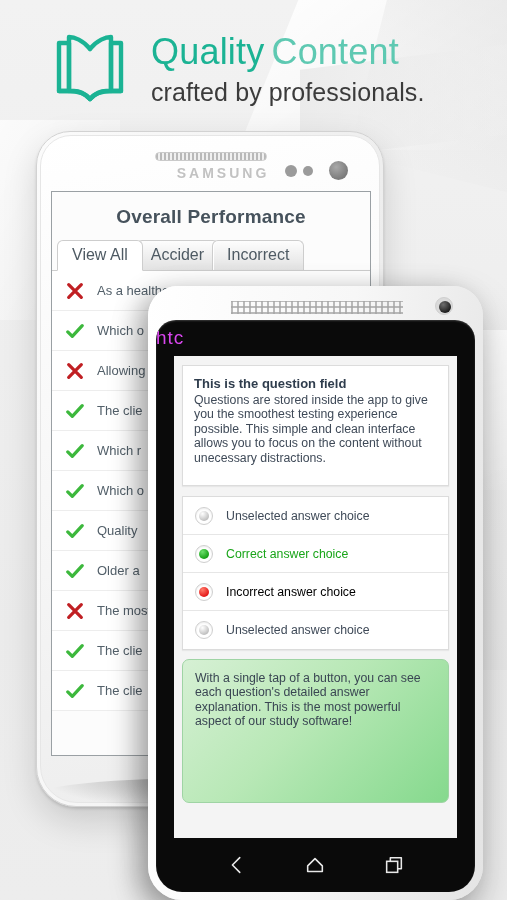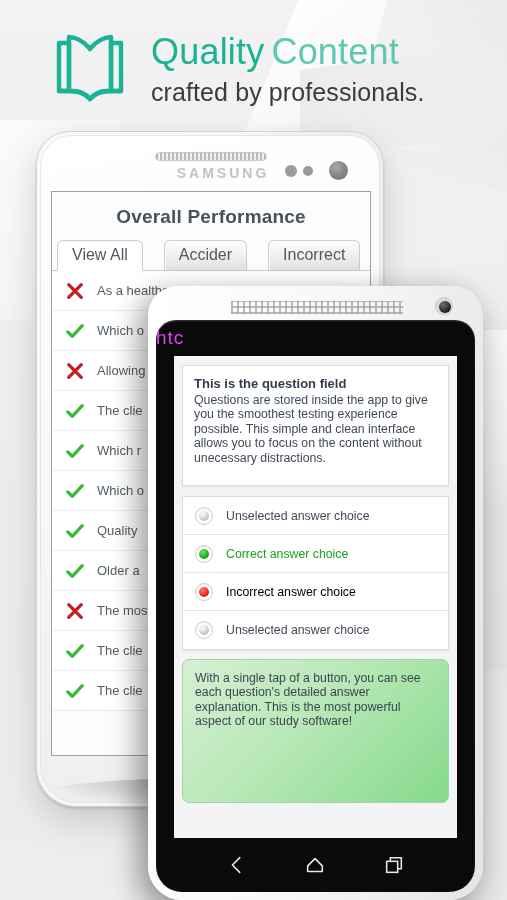--- a/index.html
+++ b/index.html
@@ -89,21 +89,21 @@
   }
   .sam-screen {
     position:absolute; top:59px; left:14px; width:320px; height:565px;
     background:#fcfcfc; border:1px solid #9aa0a4;
     overflow:hidden;
   }
   .sam-title {
     text-align:center; font-size:19px; font-weight:700; color:#46525c;
     padding:14px 0 12px; letter-spacing:.2px;
   }
-  .sam-tabs { display:flex; align-items:flex-start; height:30px; padding-left:5px;gap:28px; }
+  .sam-tabs { display:flex; align-items:flex-start; height:30px; padding-left:5px; }
   .sam-tab {
     font-size:16px; color:#4e5a63; padding:5px 14px 6px;
     border-radius:6px 6px 0 0; position:relative;
   }
   .sam-tab.inactive {
     background: linear-gradient(180deg,#fdfdfd,#e2e2e2);
     border:1px solid #cdcdcd; border-bottom:none;
     margin-left:-7px; box-shadow: inset 1px 0 0 #fff;
   }
   .sam-tab.active {

